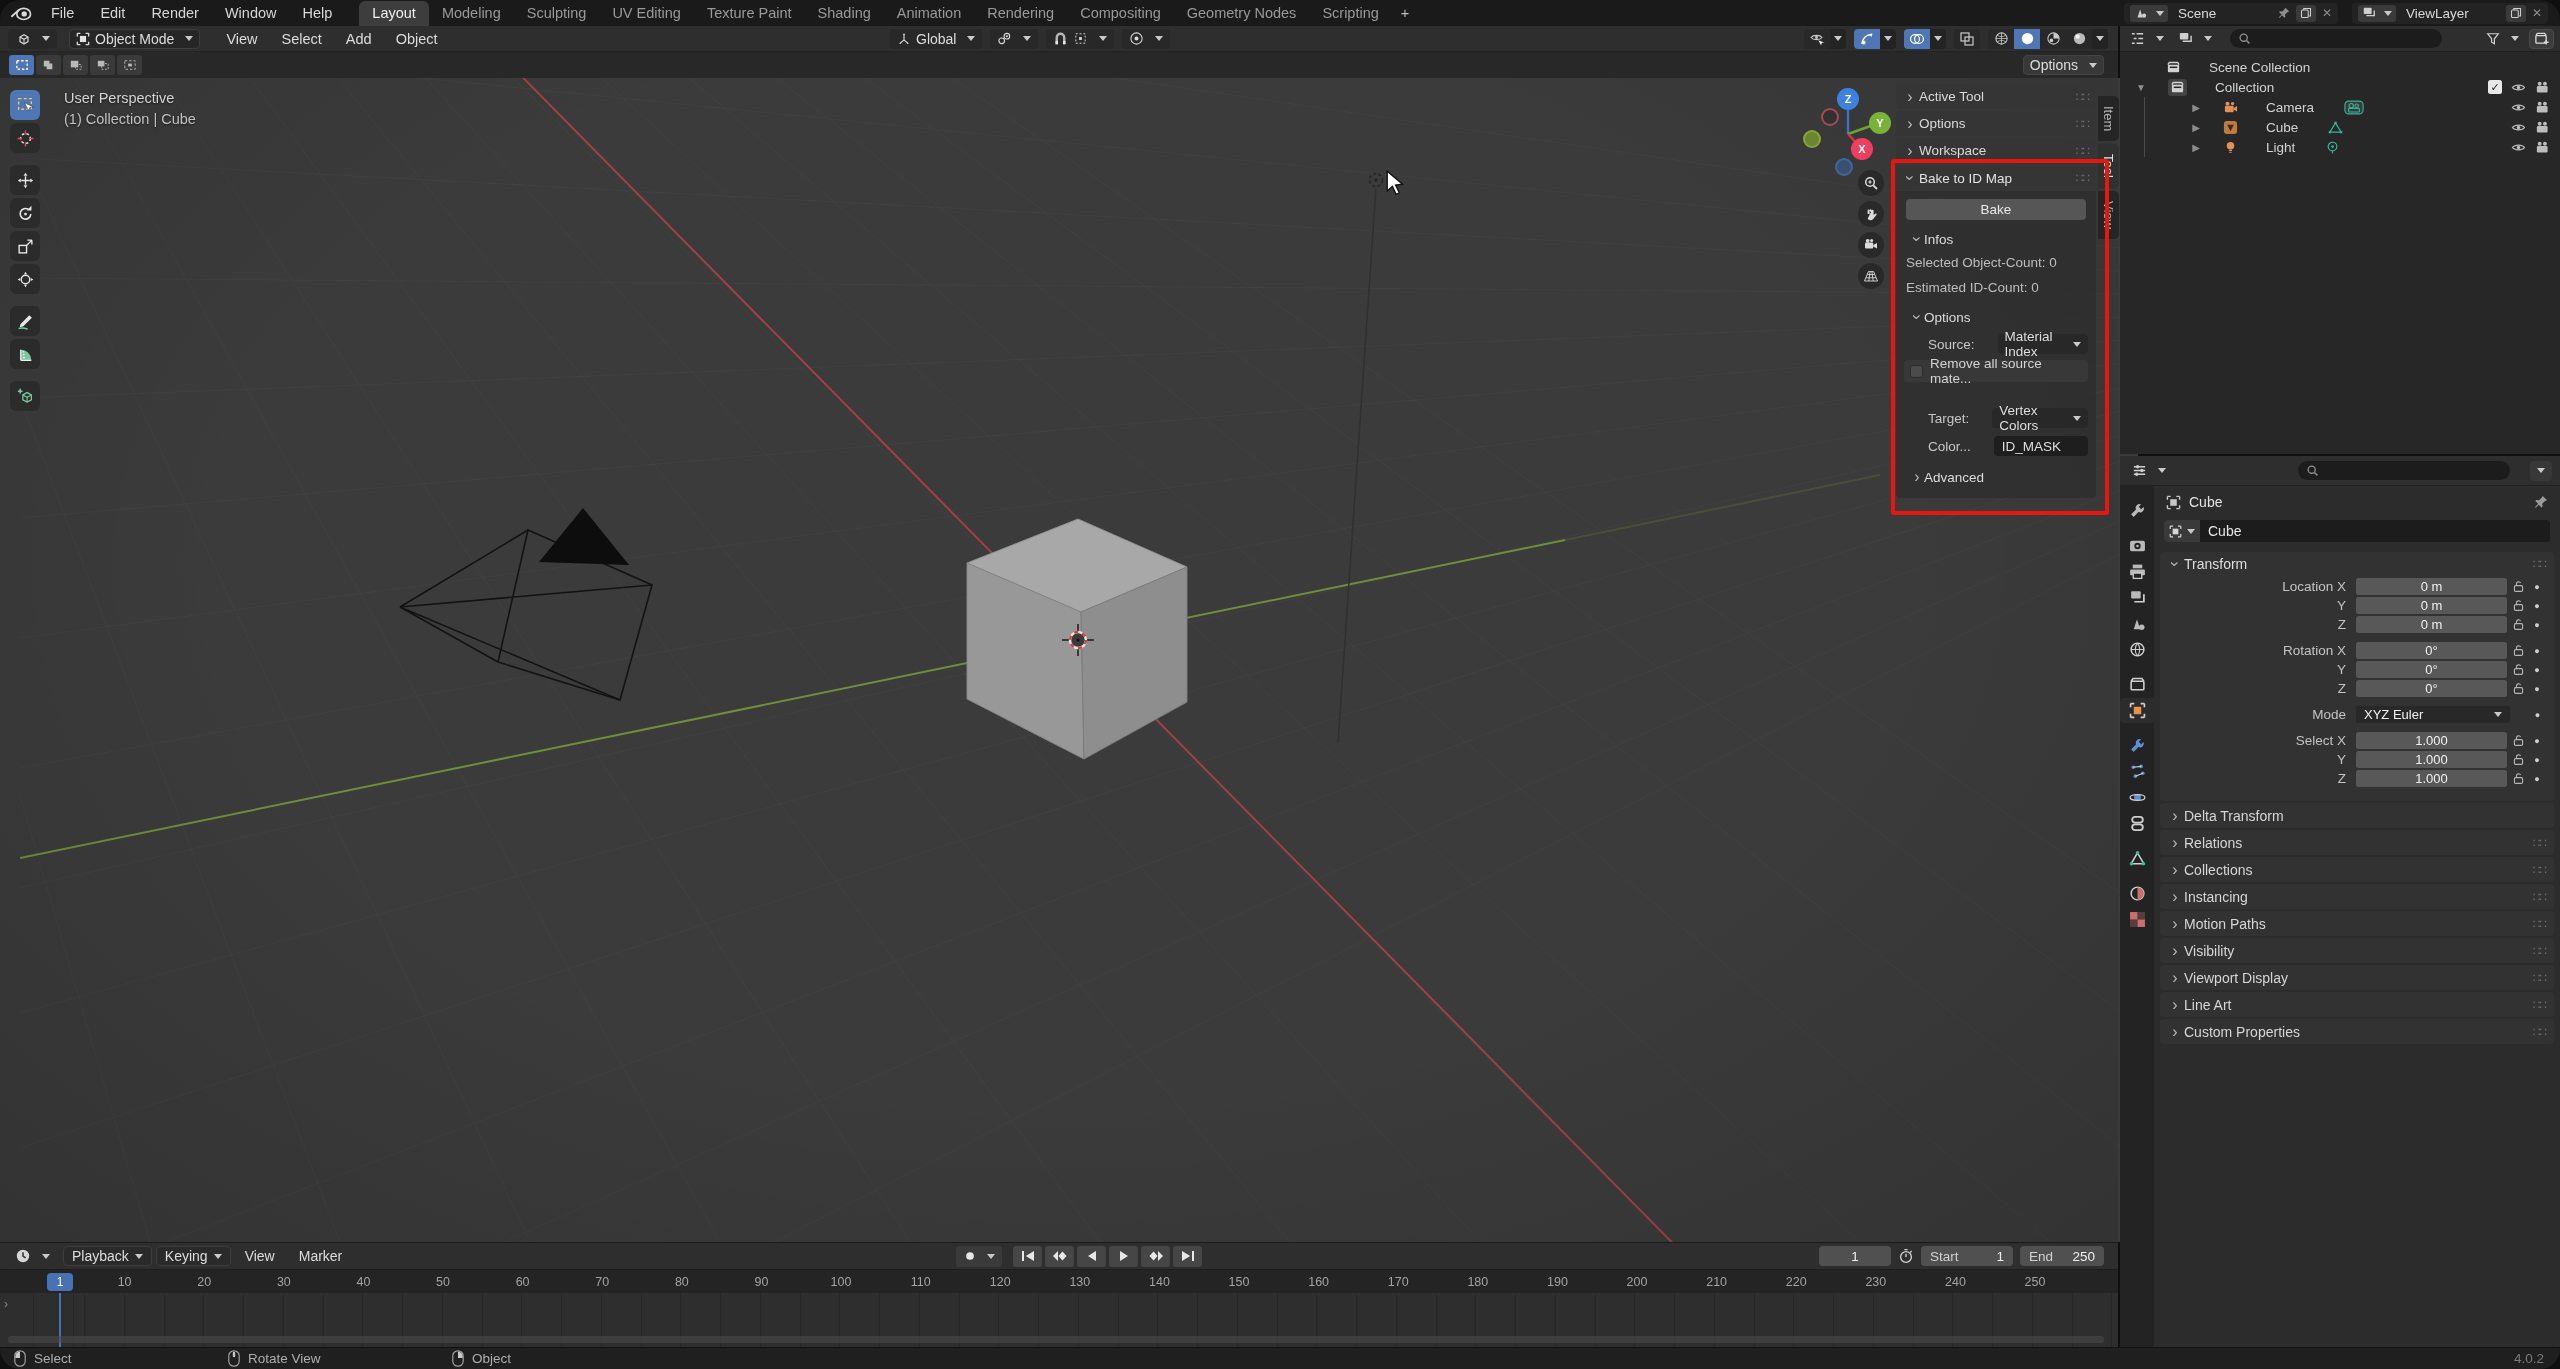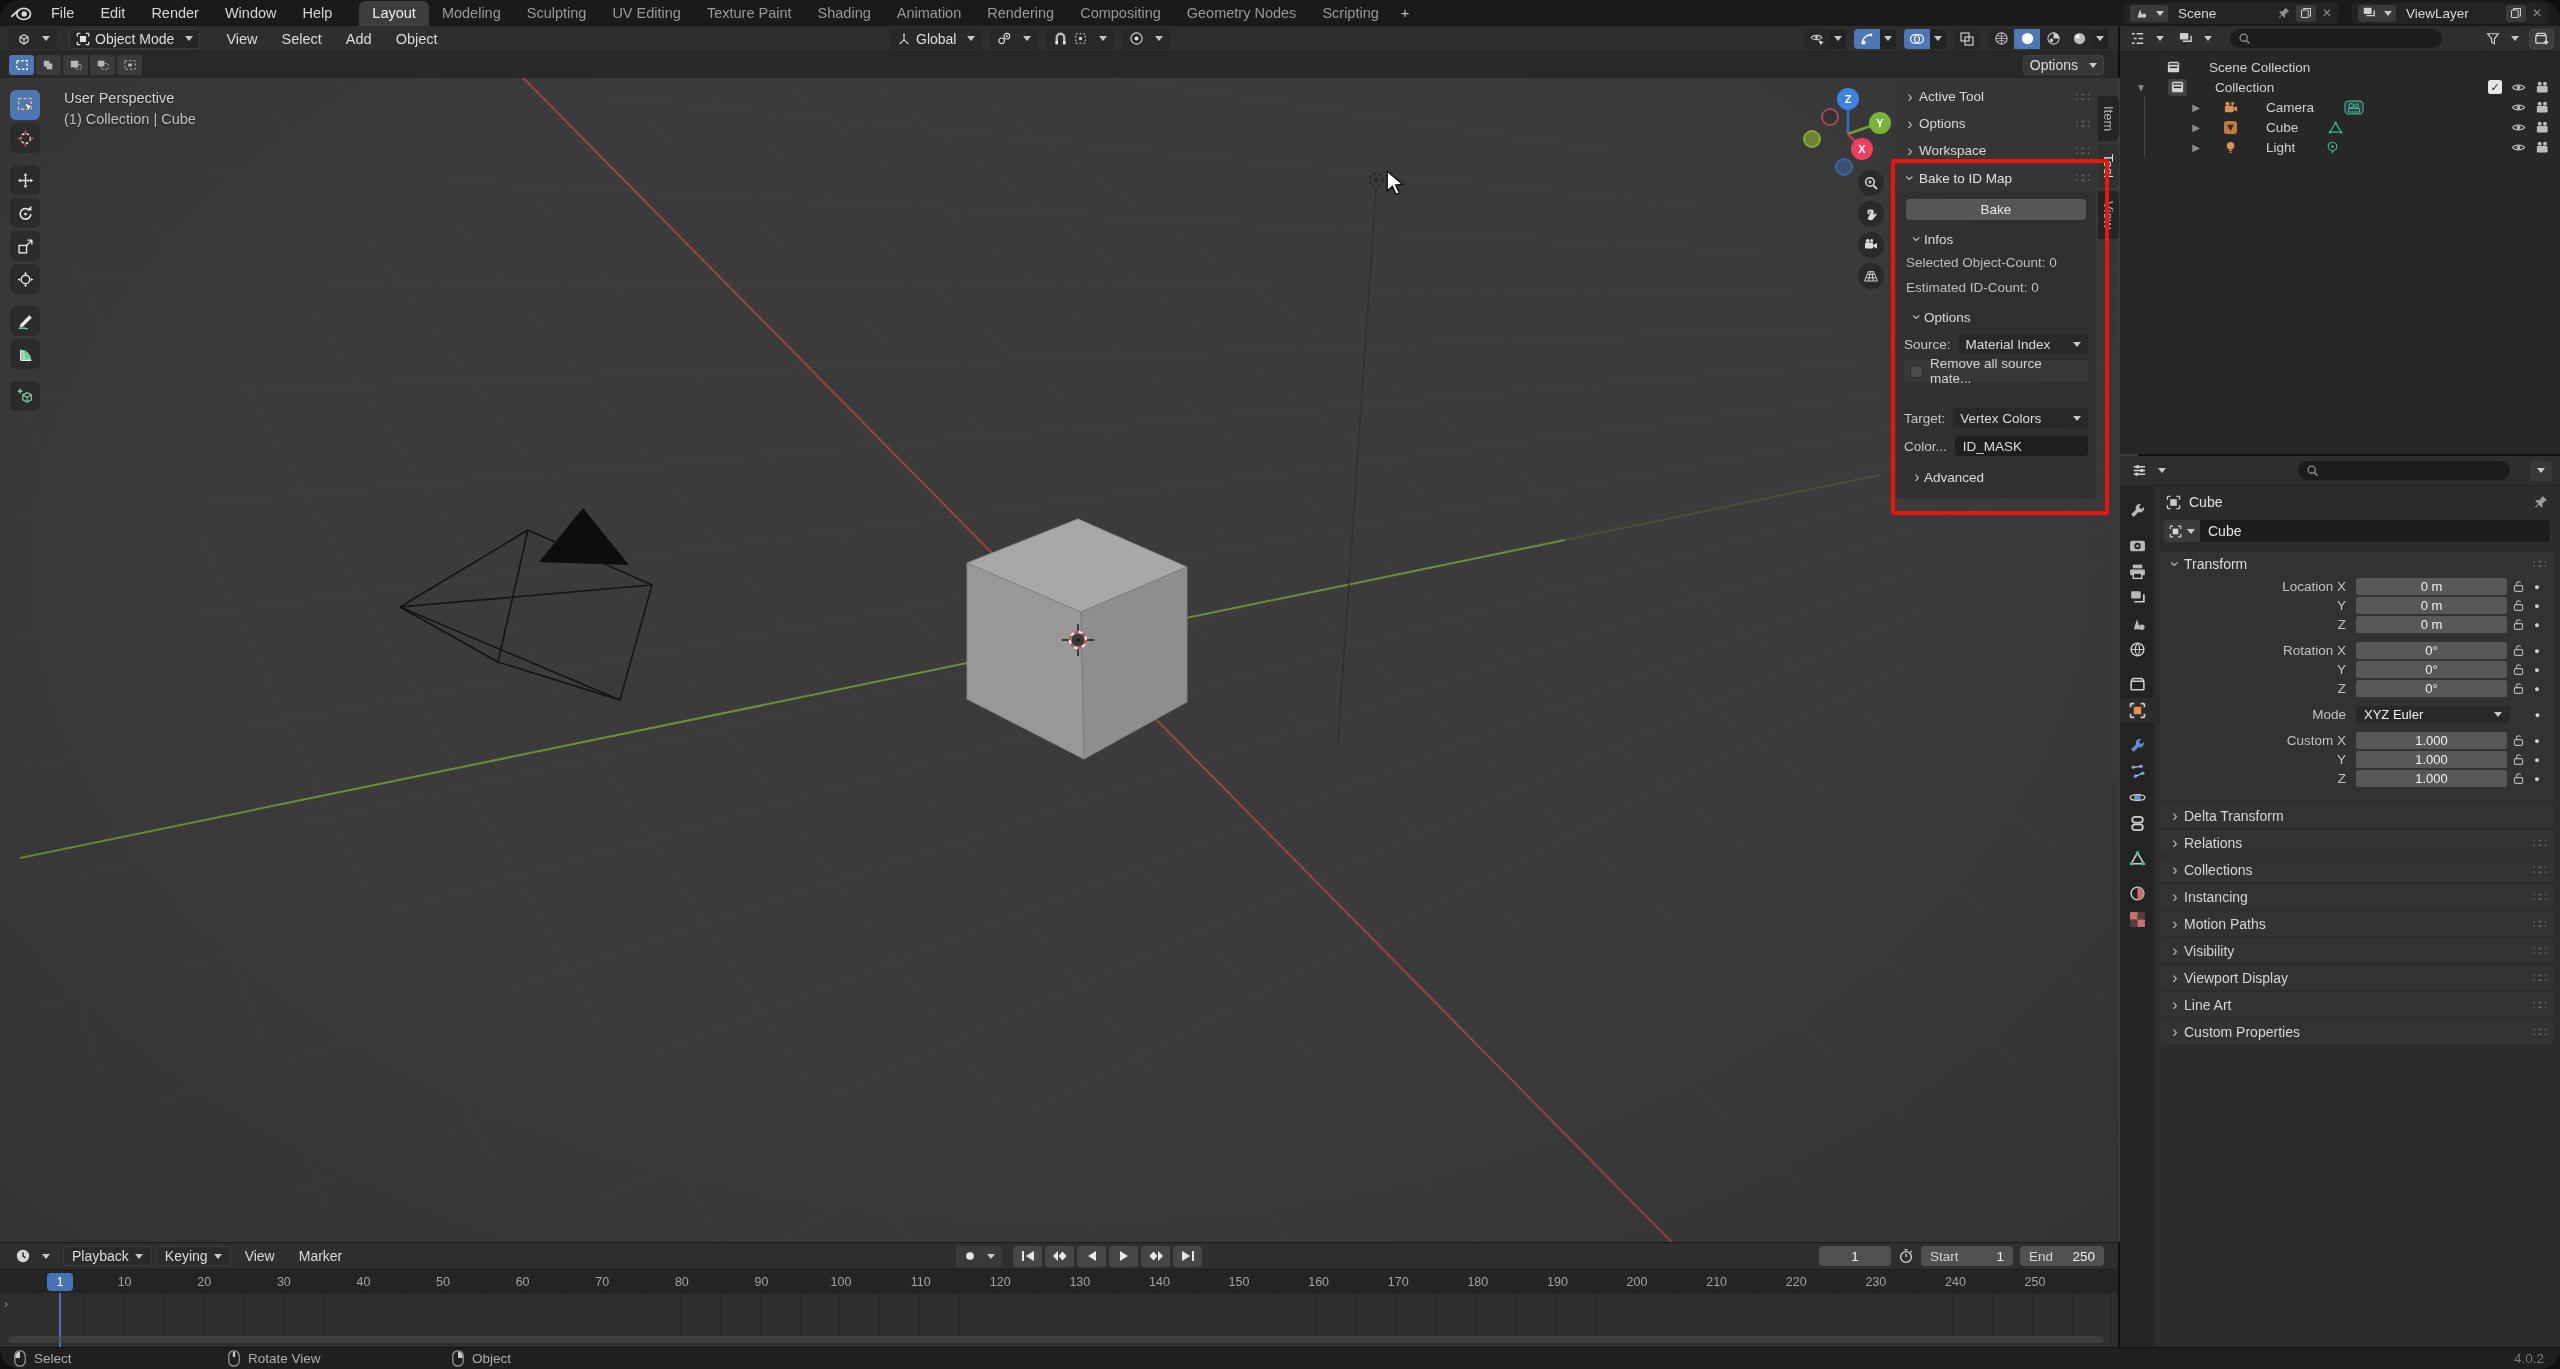--- a/index.html
+++ b/index.html
@@ -53,21 +53,21 @@
   .nav-btn{width:26px;height:26px;border-radius:50%;background:rgba(35,35,35,.72);display:flex;align-items:center;justify-content:center;}
   
   #npanel{left:1896px;top:6px;width:200px;font-size:13.5px;}
   .np-row{height:25px;margin-bottom:2px;background:rgba(53,53,53,.96);border-radius:4px;display:flex;align-items:center;padding:0 7px;color:#dadada;box-sizing:border-box;}
   #bake-panel{background:rgba(48,48,48,.97);border-radius:4px;overflow:hidden;}
   #bake-panel .ph{height:26px;background:#353535;display:flex;align-items:center;padding:0 7px;color:#e2e2e2;}
   #bake-panel .body{padding:6px 8px 10px;}
   .bake-btn{height:21px;background:#565656;border-radius:4px;display:flex;align-items:center;justify-content:center;color:#e9e9e9;margin:2px 2px 8px;}
   .subhead{height:22px;display:flex;align-items:center;color:#dcdcdc;padding-left:6px;}
   .info-line{height:25px;display:flex;align-items:center;color:#bdbdbd;padding-left:2px;}
-  .np-field-row{display:flex;align-items:center;margin-top:6px;gap:8px;}
+  .np-field-row{display:flex;align-items:center;margin-top:6px;gap:23px;margin-left:24px;}
   .np-label{color:#c6c6c6;flex:none;}
   .np-dd{flex:1;height:20px;background:#282828;border-radius:4px;display:flex;align-items:center;padding:0 7px;color:#dedede;}
   .np-dd .dd-arrow{margin-left:auto;}
   .np-check-row{margin-top:6px;height:22px;background:#383838;border-radius:4px;display:flex;align-items:center;padding:0 6px;gap:7px;color:#d3d3d3;}
   .checkbox{width:13px;height:13px;border-radius:3px;background:#4b4b4b;border:1px solid #2a2a2a;box-sizing:border-box;flex:none;}
   .np-input{flex:1;height:20px;background:#1e1e1e;border-radius:4px;display:flex;align-items:center;padding:0 8px;color:#dedede;}
   #bake-highlight{left:1891px;top:159px;width:210px;height:348px;border:4px solid #e6170f;border-radius:3px;pointer-events:none;z-index:30;}
   #np-tabs{left:2098px;top:16px;display:flex;flex-direction:column;gap:3px;}
   .np-tab{writing-mode:vertical-rl;background:#252525;color:#b5b5b5;font-size:13px;padding:10px 3px;border-radius:0 5px 5px 0;}
   .np-tab.active{background:#303030;color:#e3e3e3;}
@@ -1128,21 +1128,21 @@
             <div class="prow gap">
               <span class="plabel">Mode</span>
               <span class="pfield dropdown">
                 <span>XYZ Euler</span>
                 <span class="dd-arrow" style="margin-left:auto"></span>
               </span>
               <span class="plock"></span>
               <span class="pdot">●</span>
             </div>
             <div class="prow gap">
-              <span class="plabel">Custom X</span>
+              <span class="plabel">Select X</span>
               <span class="pfield">1.000</span>
               <span class="plock">
                 <svg width="13" height="13" viewBox="0 0 16 16">
                   <rect x="3" y="7" width="10" height="7" rx="1.5" fill="none" stroke="#b5b5b5" stroke-width="1.4"></rect>
                   <path d="M5.5 7V4.8a2.6 2.6 0 0 1 5-1" fill="none" stroke="#b5b5b5" stroke-width="1.4"></path>
                 </svg>
               </span>
               <span class="pdot">●</span>
             </div>
             <div class="prow">

